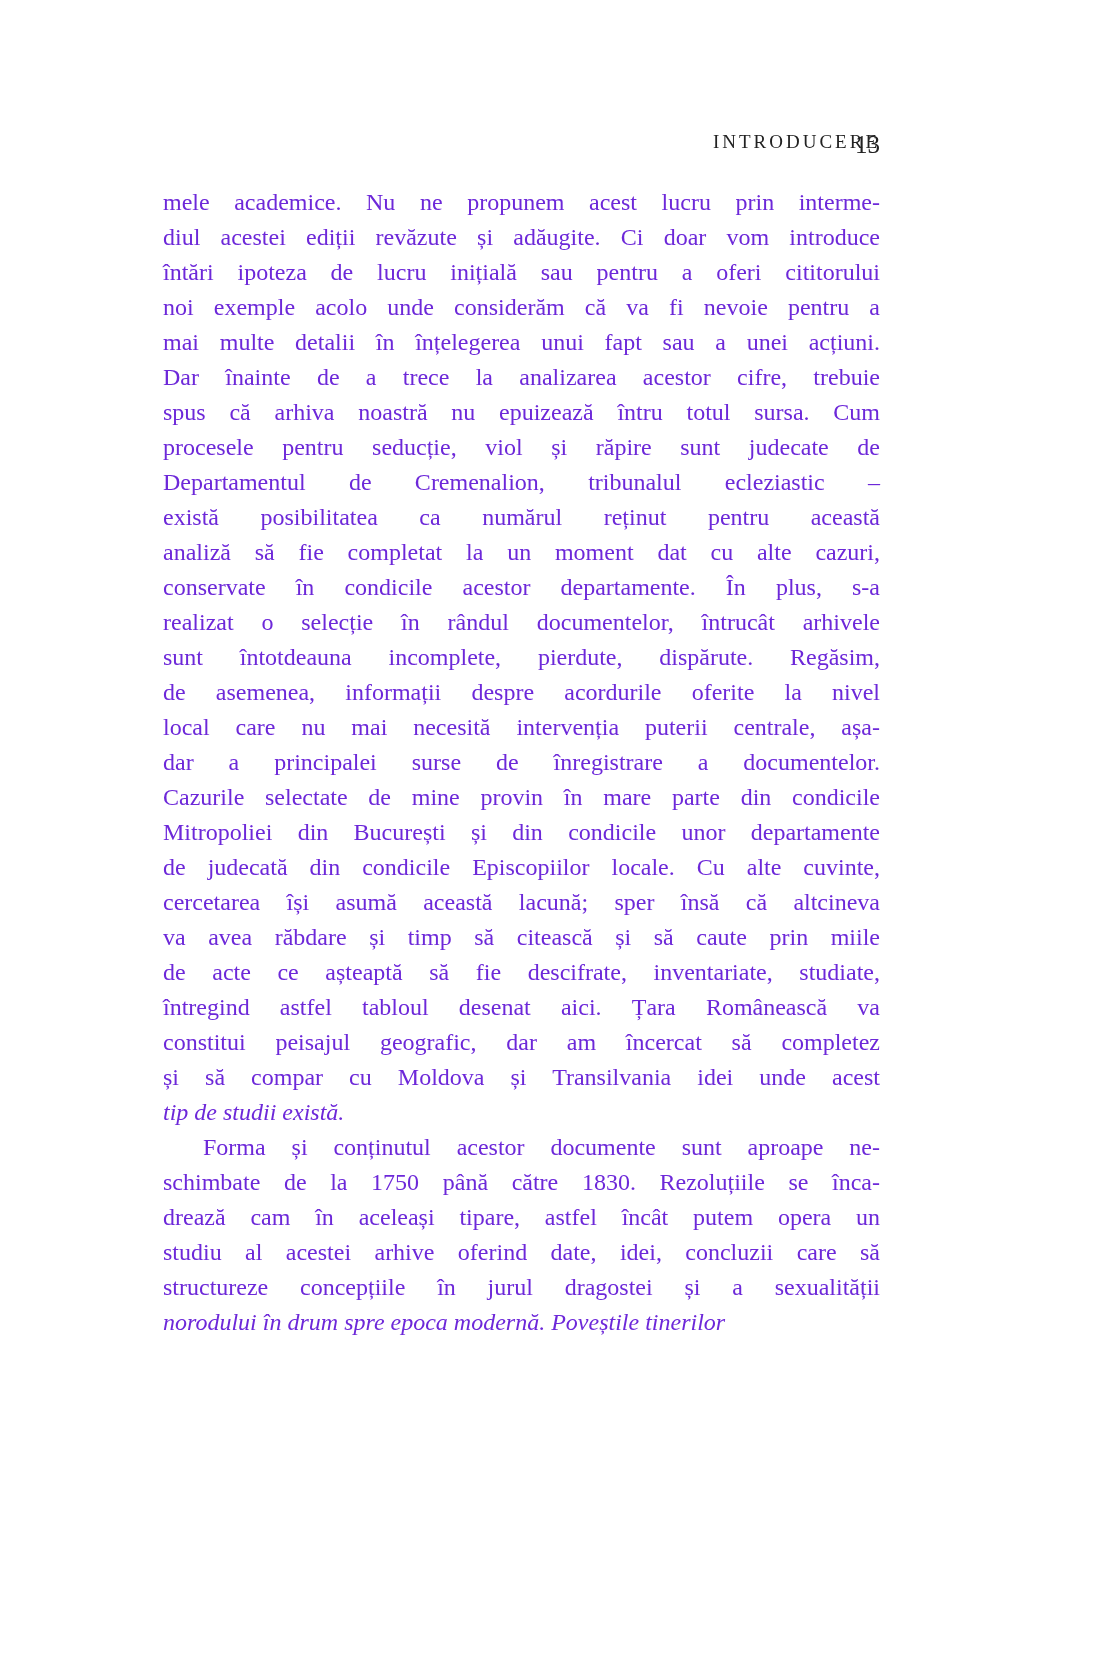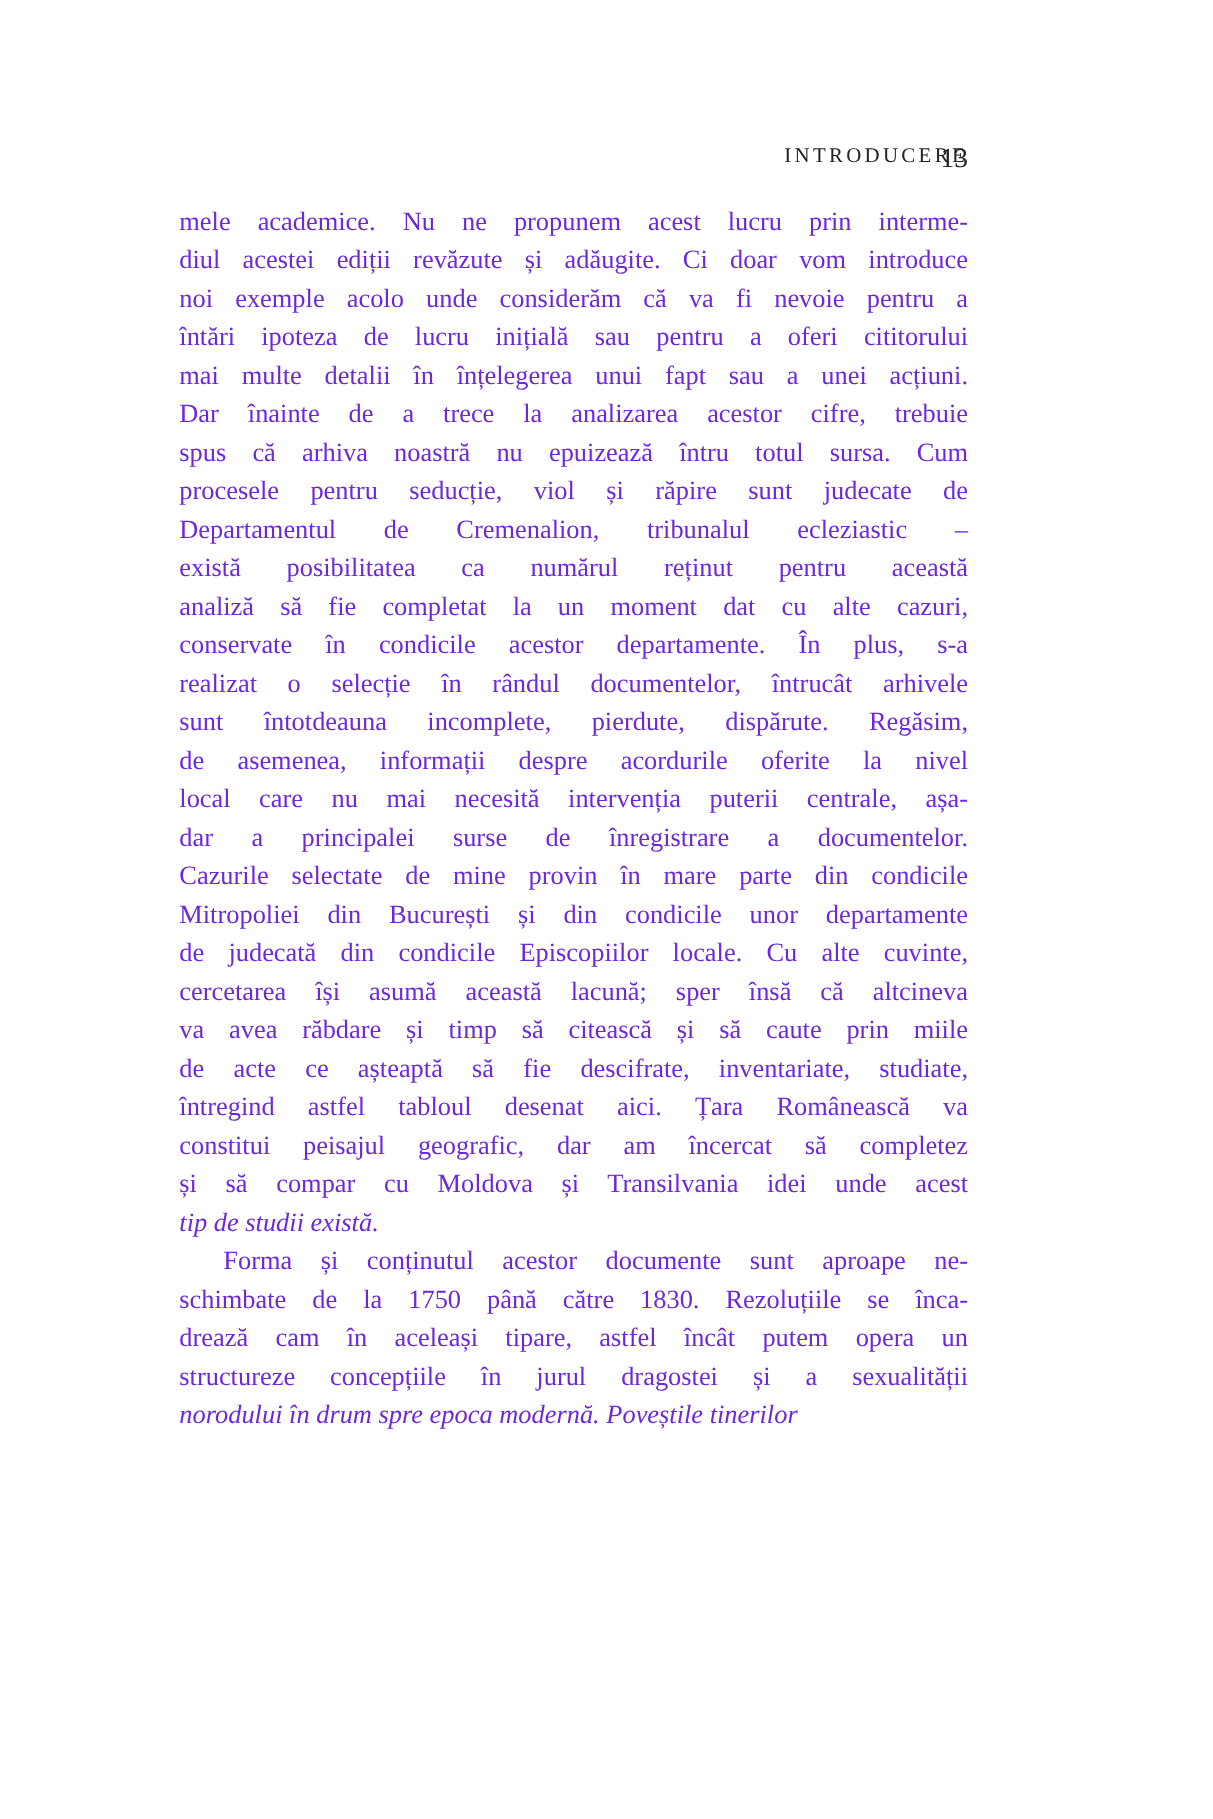--- a/index.html
+++ b/index.html
@@ -70,22 +70,22 @@
 <div class="page">
   <div class="text-block">
     <div class="running-head">
       <div class="title">INTRODUCERE</div>
       <div class="page-number">13</div>
     </div>
     <div class="body-text">
         <div class="paragraph">
           <div class="line">mele academice. Nu ne propunem acest lucru prin interme-</div>
           <div class="line">diul acestei ediții revăzute și adăugite. Ci doar vom introduce</div>
+          <div class="line">întări ipoteza de lucru inițială sau pentru a oferi cititorului</div>
           <div class="line">noi exemple acolo unde considerăm că va fi nevoie pentru a</div>
-          <div class="line">întări ipoteza de lucru inițială sau pentru a oferi cititorului</div>
           <div class="line">mai multe detalii în înțelegerea unui fapt sau a unei acțiuni.</div>
           <div class="line">Dar înainte de a trece la analizarea acestor cifre, trebuie</div>
           <div class="line">spus că arhiva noastră nu epuizează întru totul sursa. Cum</div>
           <div class="line">procesele pentru seducție, viol și răpire sunt judecate de</div>
           <div class="line">Departamentul de Cremenalion, tribunalul ecleziastic –</div>
           <div class="line">există posibilitatea ca numărul reținut pentru această</div>
           <div class="line">analiză să fie completat la un moment dat cu alte cazuri,</div>
           <div class="line">conservate în condicile acestor departamente. În plus, s-a</div>
           <div class="line">realizat o selecție în rândul documentelor, întrucât arhivele</div>
           <div class="line">sunt întotdeauna incomplete, pierdute, dispărute. Regăsim,</div>
@@ -100,18 +100,19 @@
           <div class="line">de acte ce așteaptă să fie descifrate, inventariate, studiate,</div>
           <div class="line">întregind astfel tabloul desenat aici. Țara Românească va</div>
           <div class="line">constitui peisajul geografic, dar am încercat să completez</div>
           <div class="line">și să compar cu Moldova și Transilvania idei unde acest</div>
           <div class="line last">tip de studii există.</div>
         </div>
         <div class="paragraph indented">
           <div class="line">Forma și conținutul acestor documente sunt aproape ne-</div>
           <div class="line">schimbate de la 1750 până către 1830. Rezoluțiile se înca-</div>
           <div class="line">drează cam în aceleași tipare, astfel încât putem opera un</div>
+          <div class="line">studiu al acestei arhive oferind date, idei, concluzii care să</div>
           <div class="line">structureze concepțiile în jurul dragostei și a sexualității</div>
           <div class="line last">norodului în drum spre epoca modernă. Poveștile tinerilor</div>
         </div>
       </div>
   </div>
 </div>
 
 </body></html>

